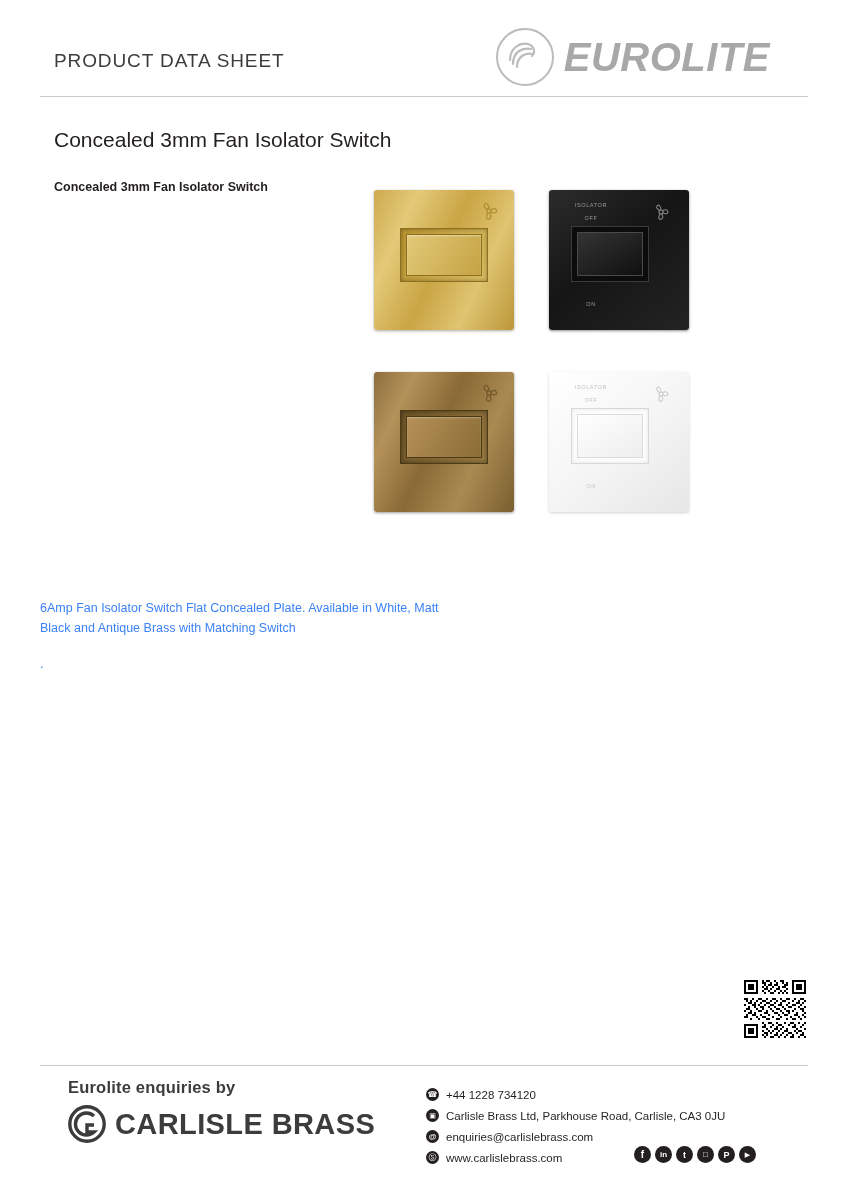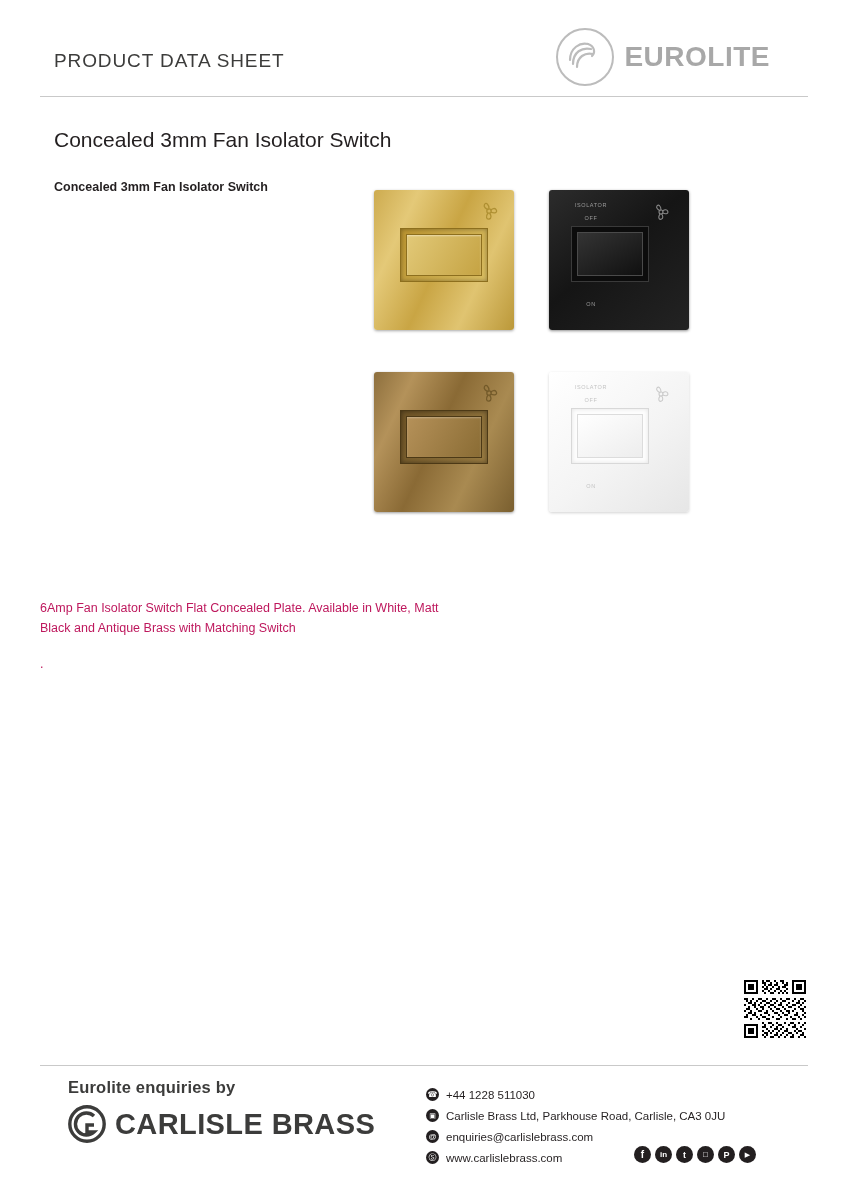--- a/index.html
+++ b/index.html
@@ -50,25 +50,26 @@
   .brand-mark {
     width: 54px;
     height: 54px;
     border-radius: 50%;
     border: 2.5px solid #bcbcbc;
     position: relative;
     overflow: hidden;
   }
   .brand-mark svg { display:block; }
   .brand-name {
-    font-size: 28px;
+    font-size: 40px;
     font-weight: bold;
     letter-spacing: 0.5px;
     color: #a8a8a8;
     line-height: 1;
+    font-style: italic;
   }
   .header-rule {
     position: absolute;
     left: 40px;
     top: 96px;
     width: 768px;
     height: 1px;
     background: #c9c9c9;
   }
 
@@ -170,21 +171,21 @@
   }
 
   
   .description {
     position: absolute;
     left: 40px;
     top: 598px;
     width: 420px;
     font-size: 12.5px;
     line-height: 1.6;
-    color: #be185d;
+    color: #3b82f6;
   }
   .description .dot {
     display: block;
     margin-top: 16px;
     font-size: 12.5px;
   }
 
   
   .qr {
     position: absolute;
@@ -594,21 +595,21 @@
           <path d="M26 11 A11 11 0 1 0 26 27 L19 27 L19 20 L26 20" fill="none" stroke="#3c3c3b" stroke-width="3.4"></path>
         </svg>
       </div>
       <div class="cb-name">CARLISLE BRASS</div>
     </div>
   </div>
 
   <div class="footer-contact">
     <div class="contact-row">
       <span class="cicon" style="font-size:8px;">☎</span>
-      <span>+44 1228 511030</span>
+      <span>+44 1228 734120</span>
     </div>
     <div class="contact-row">
       <span class="cicon" style="font-size:7px;">▣</span>
       <span>Carlisle Brass Ltd, Parkhouse Road, Carlisle, CA3 0JU</span>
     </div>
     <div class="contact-row">
       <span class="cicon" style="font-size:8px;">@</span>
       <span>enquiries@carlislebrass.com</span>
     </div>
     <div class="contact-row">

